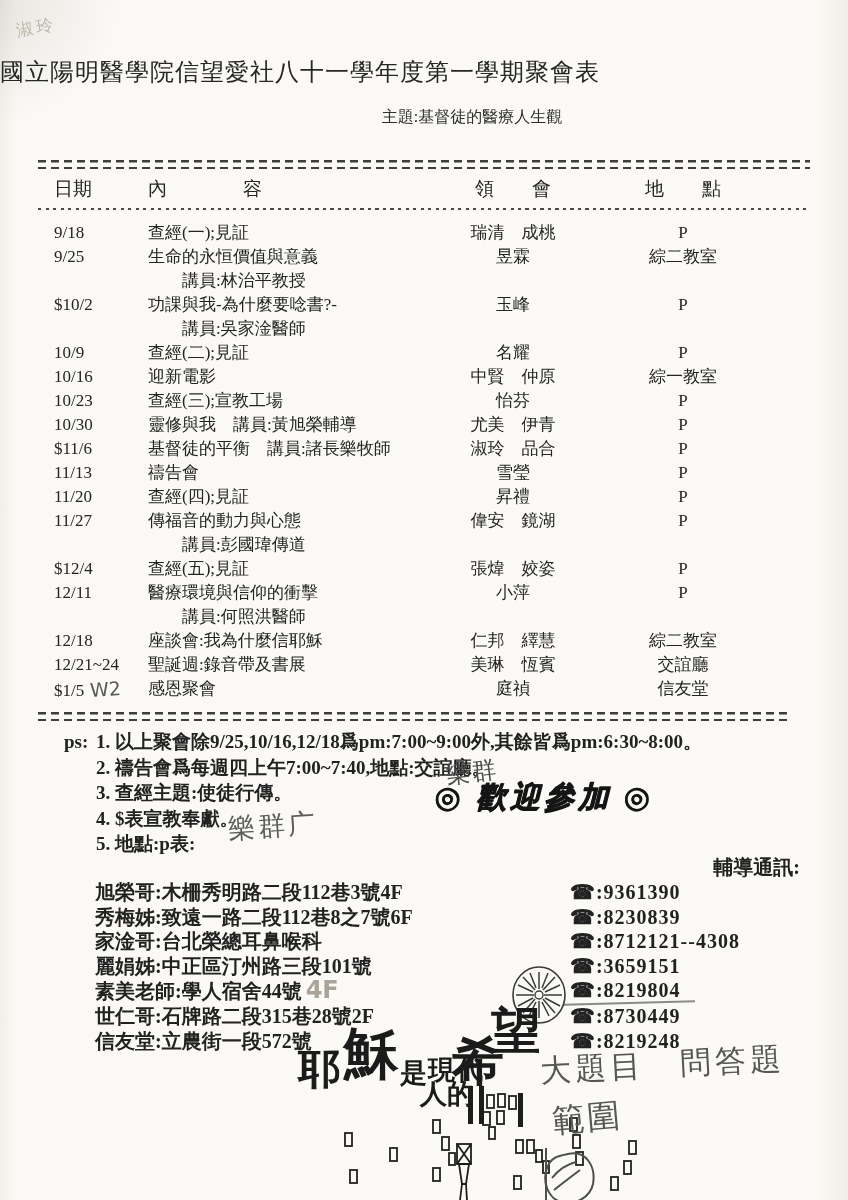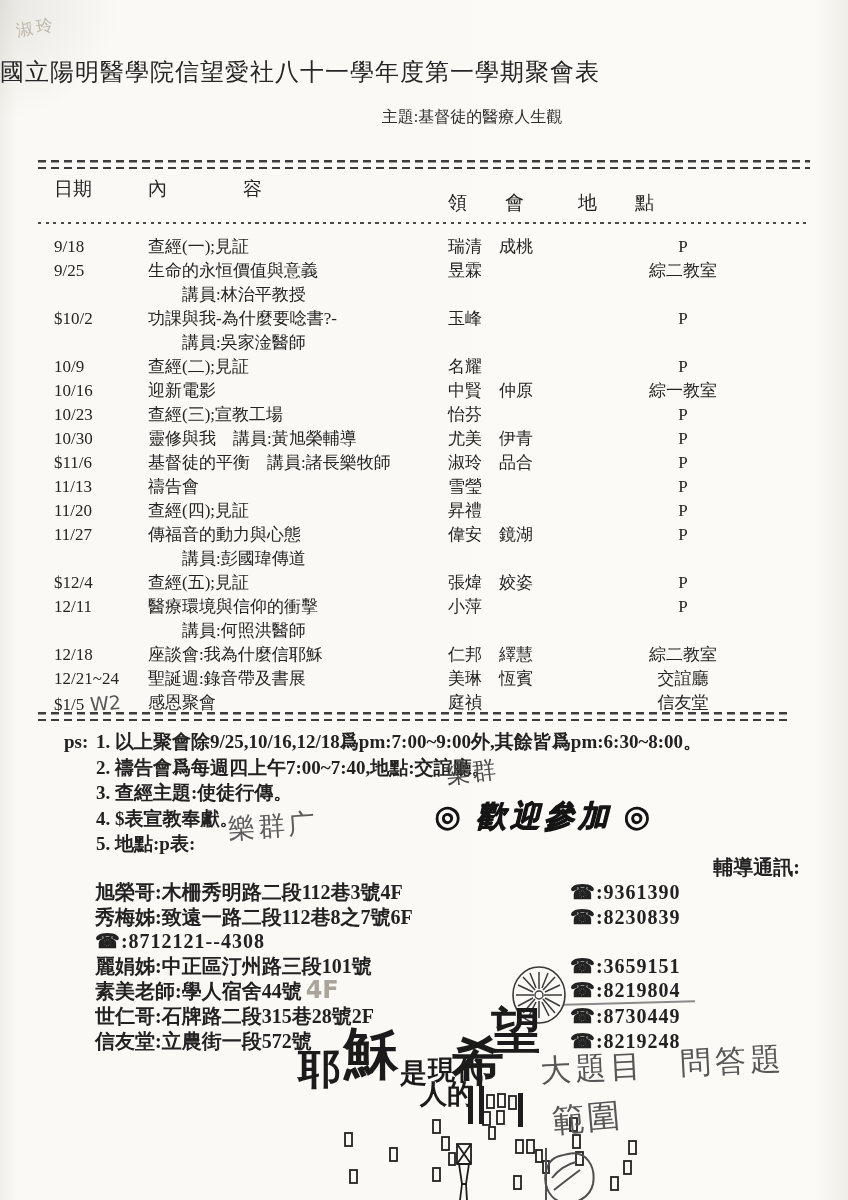--- a/index.html
+++ b/index.html
@@ -30,35 +30,35 @@
   
   .sep-eq{height:9px;
     background:
       repeating-linear-gradient(90deg,#3d3d3d 0 8px,transparent 8px 13px) top/100% 2.5px no-repeat,
       repeating-linear-gradient(90deg,#3d3d3d 0 8px,transparent 8px 13px) bottom/100% 2.5px no-repeat;}
   .sep-dot{height:2px;background:repeating-linear-gradient(90deg,#4a4a4a 0 3px,transparent 3px 7.5px);}
   
   .table-block{position:absolute;left:38px;top:160px;width:772px;}
   .t-grid{display:grid;grid-template-columns:94px 300px 130px 210px;padding-left:16px;}
   .t-head{margin-top:7px;font-size:19px;line-height:26px;color:#242424;}
-  .t-head .c-leader,.t-head .c-loc{text-align:left;margin-top:14px;}
+  .t-head .c-leader,.t-head .c-loc{text-align:center;}
   .t-head + .sep-dot{margin-top:6px;}
   .rows{padding-top:11px;}
   .t-row{font-size:17px;line-height:24px;color:#242424;}
   .c-date{white-space:nowrap;}
-  .c-leader{text-align:left;}
+  .c-leader{text-align:center;}
   .c-loc{text-align:center;}
   .sub-indent{padding-left:34px;}
   
   .ps-block{position:absolute;left:60px;top:712px;width:750px;}
   .ps-block .sep-eq{width:750px;margin-left:-22px;}
   .ps-lines{position:relative;margin-top:8px;font-weight:700;font-size:19px;line-height:25.5px;color:#222;}
   .ps-label{position:absolute;left:4px;top:0;}
   .ps-item{padding-left:36px;}
-  .welcome{position:absolute;left:434px;top:796px;font-size:30px;font-weight:700;font-style:italic;letter-spacing:4px;color:#151515;text-shadow:1px 0 0 #151515,0 .5px 0 #151515;text-align:right;}
+  .welcome{position:absolute;left:434px;top:777px;font-size:30px;font-weight:700;font-style:italic;letter-spacing:4px;color:#151515;text-shadow:1px 0 0 #151515,0 .5px 0 #151515;text-align:right;}
   
   .contacts{position:absolute;left:80px;top:854px;width:720px;}
   .contacts-heading{font-size:20px;font-weight:600;color:#222;line-height:26px;text-align:right;}
   .contact-row{display:grid;grid-template-columns:475px auto;margin-left:15px;font-size:20px;line-height:24.6px;font-weight:600;color:#222;}
   .phone{font-size:20px;letter-spacing:1px;white-space:nowrap;}
   .u-hand{position:relative;display:inline-block;}
   .u-hand::after{content:"";position:absolute;left:-6px;right:-14px;bottom:-1px;height:2px;background:#8a8a8a;transform:rotate(-1.6deg);}
   
   .art{position:absolute;color:#1b1b1b;font-weight:700;line-height:1;}
   .art-ye{left:298px;top:1048px;font-size:42px;}
@@ -256,20 +256,21 @@
 
     <div class="contact-row">
       <div>旭榮哥:木柵秀明路二段112巷3號4F</div>
       <div class="phone">☎:9361390</div>
     </div>
     <div class="contact-row">
       <div>秀梅姊:致遠一路二段112巷8之7號6F</div>
       <div class="phone">☎:8230839</div>
     </div>
     <div class="contact-row">
+      <div>家淦哥:台北榮總耳鼻喉科</div>
       <div class="phone">☎:8712121--4308</div>
     </div>
     <div class="contact-row">
       <div>麗娟姊:中正區汀州路三段101號</div>
       <div class="phone">☎:3659151</div>
     </div>
     <div class="contact-row">
       <div>
         <span>素美老師:學人宿舍44號</span><span class="hw hw-floor">4F</span>
       </div>

